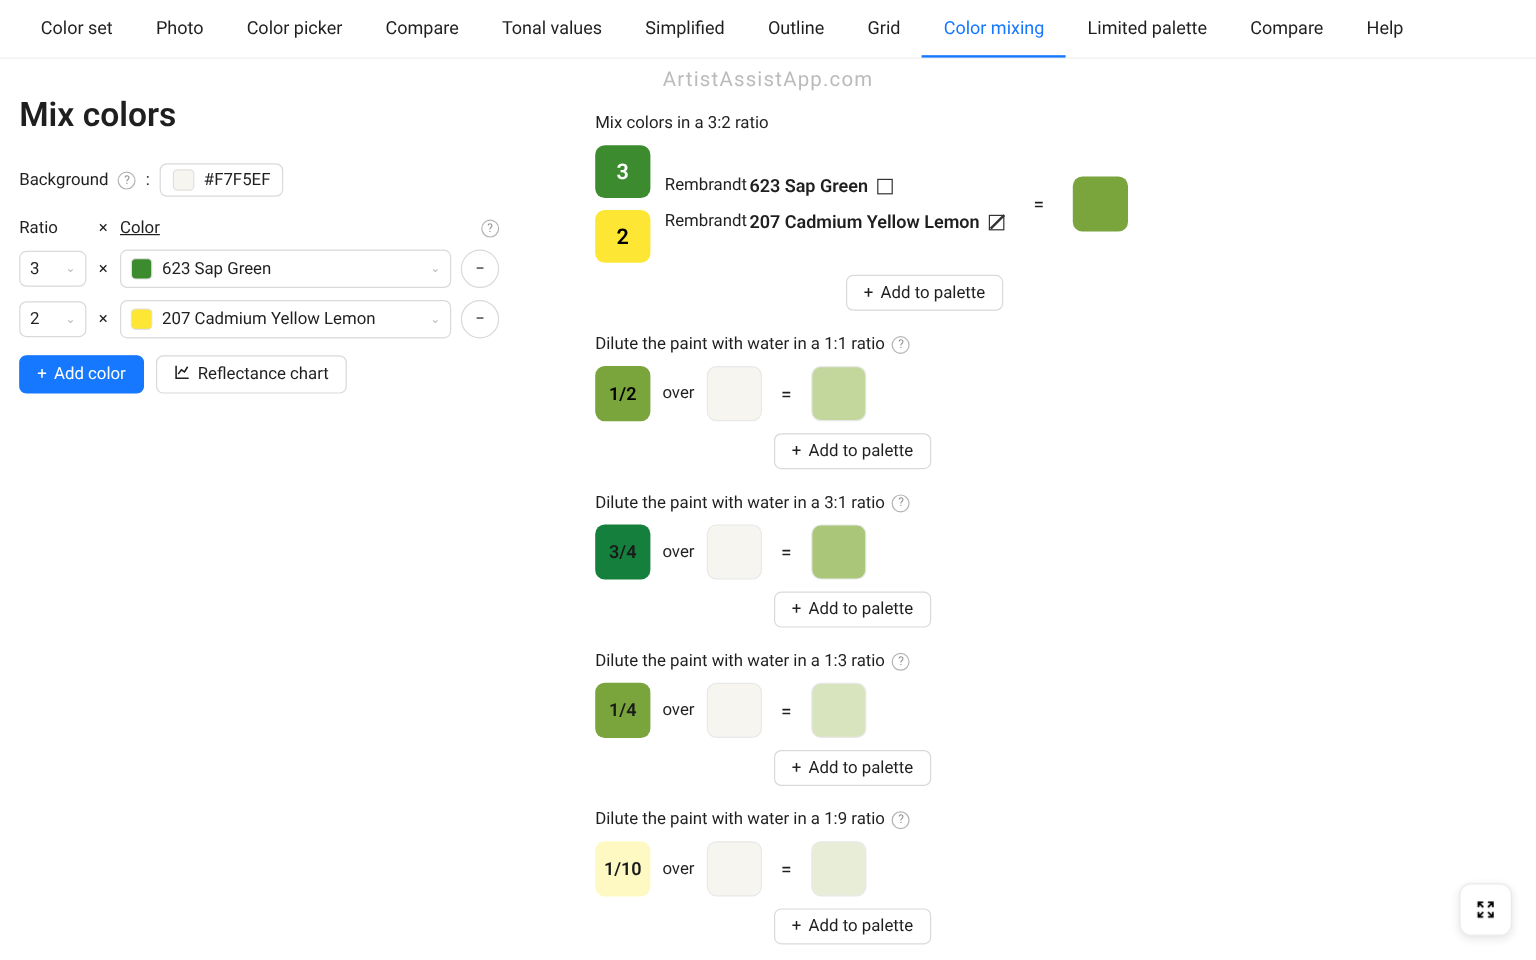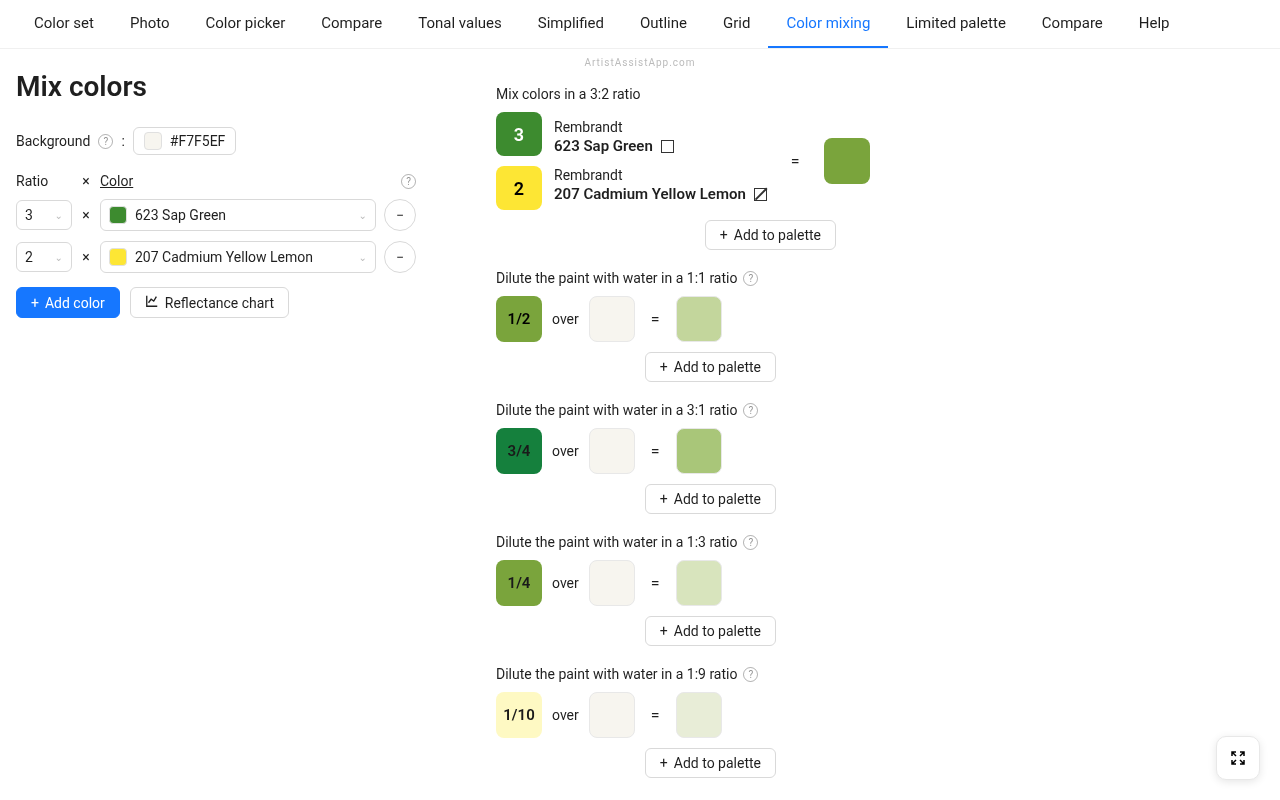--- a/index.html
+++ b/index.html
@@ -1,20 +1,20 @@
 <!DOCTYPE html>
 <html><head>
 <meta charset="utf-8">
 <style>
 * { box-sizing: border-box; margin: 0; padding: 0; }
 body { font-family: -apple-system, BlinkMacSystemFont, "Segoe UI", Roboto, sans-serif; font-size: 14px; color: rgba(0,0,0,0.88); background: #fff; }
 .nav { display: flex; border-bottom: 1px solid #f0f0f0; padding: 0 16px; }
 .nav-item { padding: 14px 18px; cursor: pointer; font-size: 15px; border-bottom: 2px solid transparent; }
 .nav-item.active { color: #1677ff; border-bottom-color: #1677ff; }
-.watermark { text-align: center; color: #bbb; font-size: 10px; letter-spacing: 1px; padding: 8px 0 0; }
+.watermark { text-align: center; color: #bbb; font-size: 17px; letter-spacing: 1px; padding: 8px 0 0; }
 .content { display: flex; padding: 0 16px 24px; gap: 80px; }
 .left { width: 400px; flex-shrink: 0; }
 .right { flex: 1; padding-top: 18px; }
 h1 { font-size: 28px; font-weight: 600; margin: 2px 0 24px; }
 .field-row { display: flex; align-items: center; gap: 8px; margin-bottom: 18px; }
 .label { font-size: 14px; }
 .help-icon { width: 15px; height: 15px; border: 1px solid rgba(0,0,0,0.3); border-radius: 50%; display: inline-flex; align-items: center; justify-content: center; font-size: 10px; color: rgba(0,0,0,0.45); cursor: pointer; }
 .bg-input { display: flex; align-items: center; border: 1px solid #d9d9d9; border-radius: 6px; padding: 4px 10px; gap: 8px; }
 .swatch { width: 18px; height: 18px; border-radius: 4px; border: 1px solid #e0e0e0; }
 .header-row { display: flex; align-items: center; gap: 8px; margin-bottom: 10px; }
@@ -31,21 +31,21 @@
 .btn-row { display: flex; gap: 10px; margin-top: 14px; }
 .btn { display: flex; align-items: center; gap: 6px; padding: 6px 14px; border-radius: 6px; cursor: pointer; font-size: 14px; }
 .btn.primary { background: #1677ff; color: #fff; border: 1px solid #1677ff; }
 .btn.default { background: #fff; border: 1px solid #d9d9d9; }
 .section-text { font-size: 14px; margin-bottom: 10px; display: flex; align-items: center; gap: 6px; }
 .mix-display { display: flex; align-items: center; gap: 12px; }
 .chip-col { display: flex; flex-direction: column; gap: 10px; }
 .chip { width: 46px; height: 44px; border-radius: 8px; display: flex; align-items: center; justify-content: center; font-weight: 600; font-size: 18px; }
 .chip.small { width: 46px; height: 46px; font-size: 15px; }
 .info-col { display: flex; flex-direction: column; gap: 12px; }
-.info-item { display: flex; flex-direction: column; gap: 2px; }
+.info-item { display: flex; flex-direction: row; gap: 2px; }
 .brand { font-size: 14px; }
 .colorname { font-weight: 600; font-size: 15px; display: flex; align-items: center; gap: 8px; }
 .tiny-sq { width: 13px; height: 13px; border: 1.5px solid #333; position: relative; display: inline-block; }
 .tiny-sq.diag::after { content: ''; position: absolute; left: -2px; top: 4px; width: 16px; height: 1.5px; background: #333; transform: rotate(-45deg); }
 .eq { font-size: 16px; margin: 0 6px; }
 .result-sw { width: 46px; height: 46px; border-radius: 8px; }
 .add-row { display: flex; justify-content: flex-end; margin: 10px 0 20px; }
 .add-btn { border: 1px solid #d9d9d9; border-radius: 6px; padding: 6px 14px; display: flex; align-items: center; gap: 6px; cursor: pointer; background: #fff; }
 .dilute-row { display: flex; align-items: center; gap: 10px; margin-bottom: 6px; }
 .dilute-sw { width: 46px; height: 46px; border-radius: 8px; border: 1px solid #e8e8e8; }

